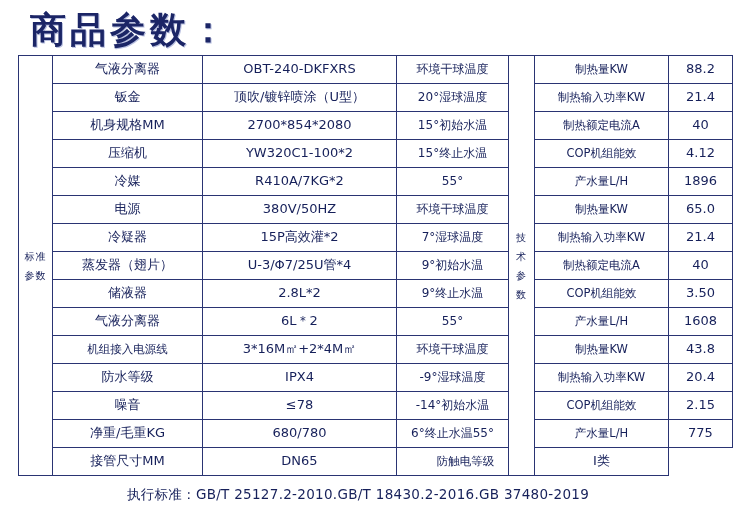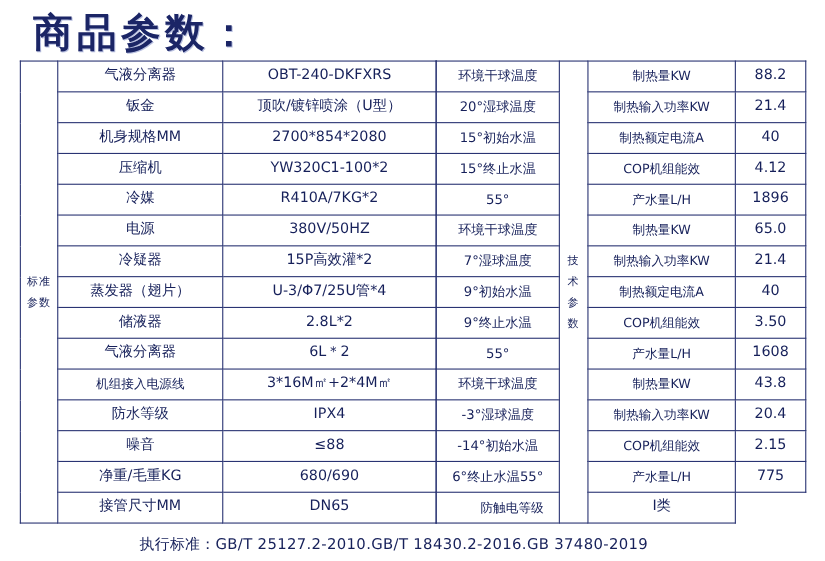--- a/index.html
+++ b/index.html
@@ -135,25 +135,25 @@
       <tr>
         <td class="small">机组接入电源线</td>
         <td>3*16M㎡+2*4M㎡</td>
       </tr>
       <tr>
         <td>防水等级</td>
         <td>IPX4</td>
       </tr>
       <tr>
         <td>噪音</td>
-        <td>≤88</td>
+        <td>≤78</td>
       </tr>
       <tr>
         <td>净重/毛重KG</td>
-        <td>680/690</td>
+        <td>680/780</td>
       </tr>
       <tr>
         <td>接管尺寸MM</td>
         <td>DN65</td>
       </tr>
     </tbody>
   </table>
 
   <table class="right-table">
     <colgroup>
@@ -216,21 +216,21 @@
         <td class="small">产水量L/H</td>
         <td>1608</td>
       </tr>
 
       <tr>
         <td class="cond-cell">环境干球温度</td>
         <td class="small">制热量KW</td>
         <td>43.8</td>
       </tr>
       <tr>
-        <td class="cond-cell">-3°湿球温度</td>
+        <td class="cond-cell">-9°湿球温度</td>
         <td class="small">制热输入功率KW</td>
         <td>20.4</td>
       </tr>
       <tr>
         <td class="cond-cell">-14°初始水温</td>
         <td class="small">COP机组能效</td>
         <td>2.15</td>
       </tr>
       <tr>
         <td class="cond-cell xsmall">6°终止水温55°</td>

